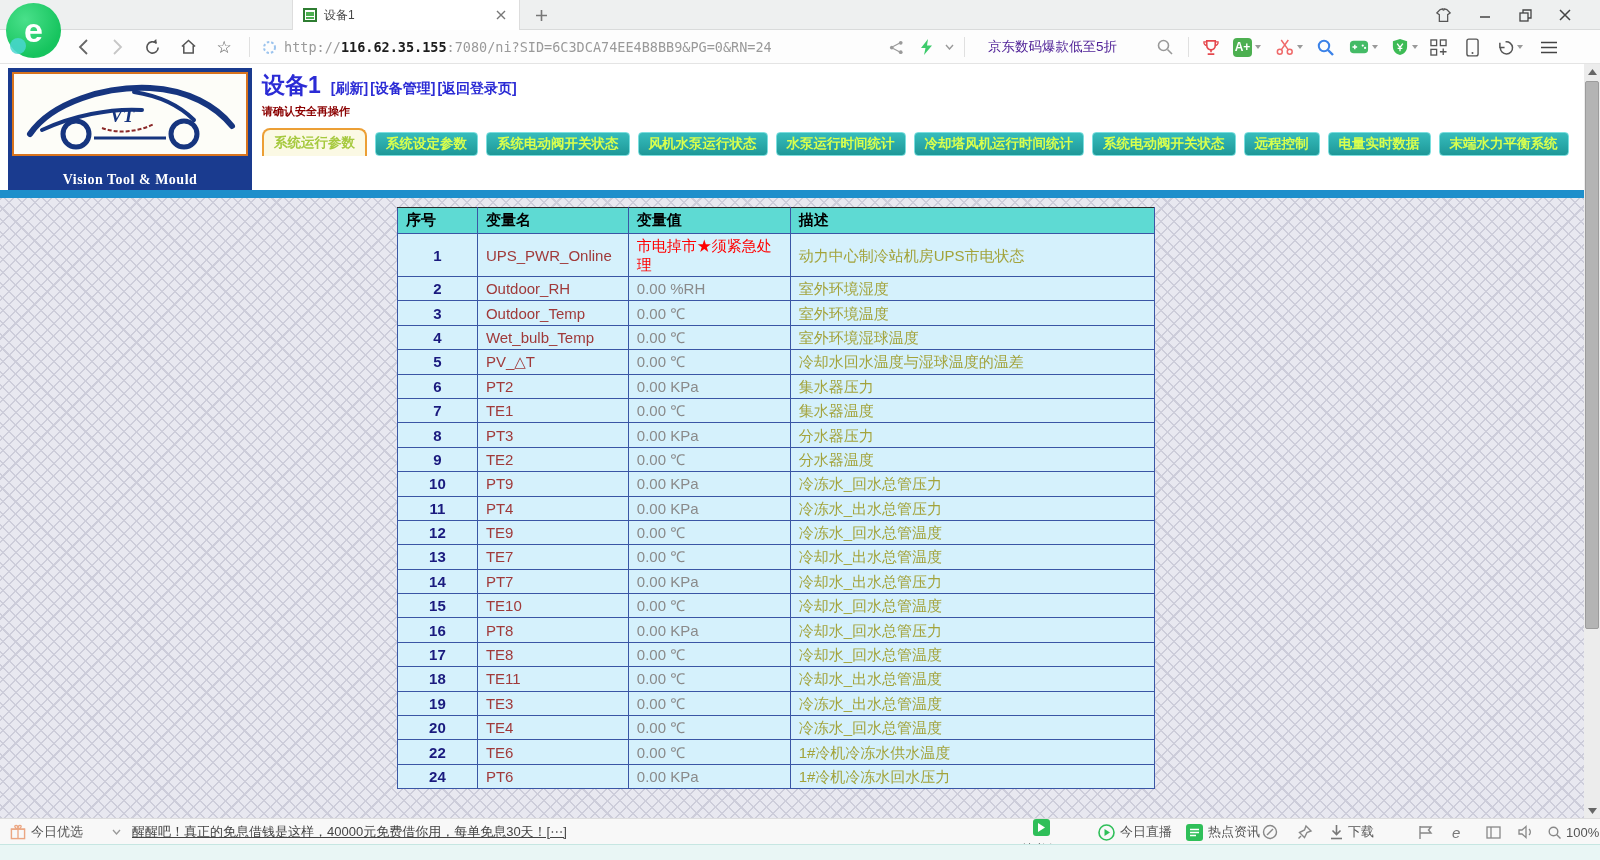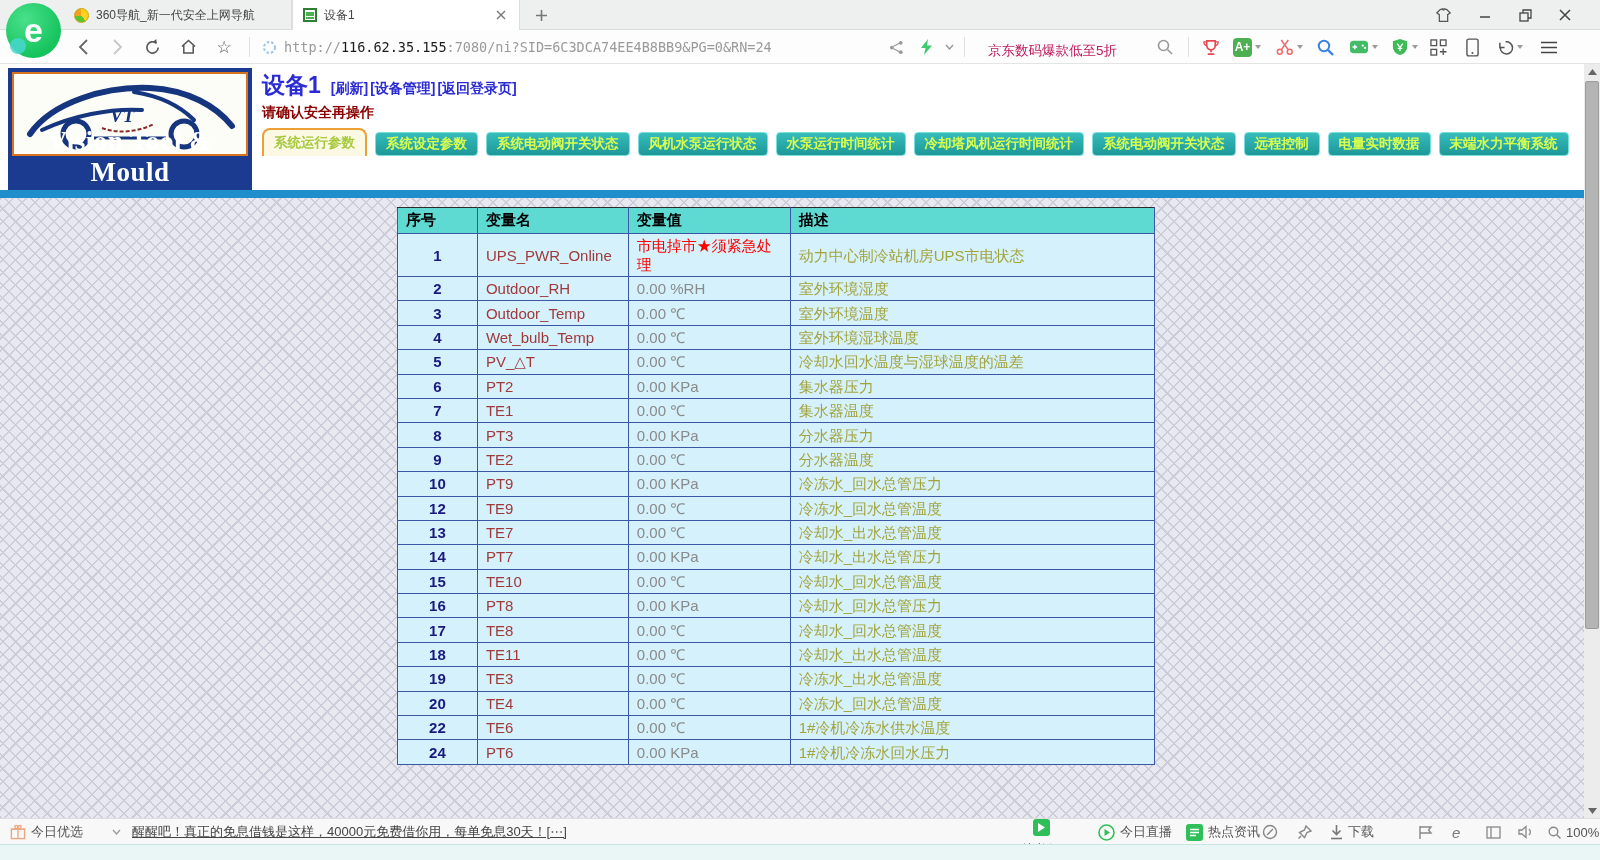--- a/index.html
+++ b/index.html
@@ -33,40 +33,40 @@
   .wctl{position:absolute;top:0;height:30px;width:38px;display:flex;align-items:center;justify-content:center;}
   .wctl.skin{left:1424px;} .wctl.min{left:1466px;} .wctl.max{left:1506px;} .wctl.close{left:1546px;}
 
   
   .toolbar{position:absolute;left:0;top:30px;width:1600px;height:34px;background:#fdfdfd;
     border-bottom:1px solid #e4e4e4;}
   .tico{position:absolute;top:0;height:34px;display:flex;align-items:center;justify-content:center;}
   .vsep{position:absolute;top:7px;height:20px;width:1px;background:#e0e0e0;}
   .urltext{position:absolute;left:284px;top:0;height:34px;display:flex;align-items:center;
     font-family:"DejaVu Sans Mono",monospace;font-size:13.5px;color:#9a9a9a;white-space:nowrap;}
-  .urltext .host{color:#1c1c1c;font-weight:normal;}
-  .searchtext{position:absolute;left:988px;top:0;height:34px;display:flex;
-    font-size:13.5px;color:#be185d;margin-top:12px;}
+  .urltext .host{color:#1c1c1c;font-weight:bold;}
+  .searchtext{position:absolute;left:988px;top:0;height:34px;display:flex;align-items:center;
+    font-size:13.5px;color:#4c1d95;}
   .caret{width:0;height:0;border-left:3.5px solid transparent;border-right:3.5px solid transparent;
     border-top:4px solid #9a9a9a;margin-left:3px;}
   .badge{width:19px;height:19px;border-radius:4px;display:flex;align-items:center;justify-content:center;
     color:#fff;font-size:12px;font-weight:bold;}
 
   
   .page{position:absolute;left:0;top:64px;width:1600px;height:754px;background:#fff;overflow:hidden;}
   .logo-box{position:absolute;left:8px;top:4px;width:244px;height:126px;background:var(--logo-navy);}
   .logo-inner{position:absolute;left:4px;top:4px;right:4px;height:84px;background:#fdfdf8;
     border:2px solid #d8741e;}
   .logo-text{position:absolute;left:0;right:0;bottom:6px;text-align:center;color:#fff;
-    font-family:"Liberation Serif",serif;font-weight:bold;font-size:27px;letter-spacing:.5px;}
+    font-family:"Liberation Serif",serif;font-weight:bold;font-size:14px;letter-spacing:.5px;}
   .page-title-row{position:absolute;left:262px;top:6px;display:flex;align-items:baseline;gap:10px;}
   .page-title{font-size:23px;font-weight:bold;color:var(--title-blue);}
   .title-links{display:flex;gap:2px;}
   .title-link{font-size:14px;font-weight:bold;color:var(--title-blue);cursor:pointer;}
-  .warning{position:absolute;left:262px;top:40px;font-size:14px;font-weight:bold;color:var(--warning-red);}
+  .warning{position:absolute;left:262px;top:40px;font-size:11px;font-weight:bold;color:var(--warning-red);}
   .nav-row{position:absolute;left:262px;display:flex;gap:8px;align-items:flex-end;}
   .nav-row.r1{top:64px;} .nav-row.r2{top:98px;}
   .nav-btn{height:24px;padding:0 10px;font-size:13.5px;font-weight:bold;
     font-family:"Liberation Sans",sans-serif;color:var(--nav-text-yellow);
     background:linear-gradient(#36bcbc,#1e9898);border:1px solid #7adede;border-radius:4px;
     cursor:pointer;white-space:nowrap;}
   .nav-btn.active{height:28px;background:var(--active-tab-bg);color:var(--active-tab-text);
     border:2px solid var(--active-tab-border);border-bottom:none;border-radius:8px 8px 0 0;}
   .blue-bar{position:absolute;left:0;top:126px;width:1584px;height:8px;background:var(--blue-bar);}
   .hatch{position:absolute;left:0;top:134px;width:1584px;height:620px;overflow:hidden;
@@ -106,24 +106,20 @@
   .bottomstrip{position:absolute;left:0;top:844px;width:1600px;height:16px;background:#e9f6f5;
     border-top:1px solid #c6e6e2;}
   .glyph{color:#777;}
 </style>
 </head>
 <body>
 
 <div class="titlebar">
   <div class="logo360">
     <span class="e">e</span>
-  </div>
-  <div class="tab inactive">
-    <span class="fav-nav"></span>
-    <span class="title">360导航_新一代安全上网导航</span>
   </div>
   <div class="tab active">
     <span class="fav-dev">
         <i></i>
         <i></i>
         <i></i>
       </span>
     <span class="title">设备1</span>
     <span class="tab-close">
       <svg width="10" height="10">
@@ -417,20 +413,26 @@
               <td class="c-desc">分水器温度</td>
             </tr>
 
             <tr>
               <td class="c-no">10</td>
               <td class="c-name">PT9</td>
               <td class="c-val">0.00 KPa</td>
               <td class="c-desc">冷冻水_回水总管压力</td>
             </tr>
 
+            <tr>
+              <td class="c-no">11</td>
+              <td class="c-name">PT4</td>
+              <td class="c-val">0.00 KPa</td>
+              <td class="c-desc">冷冻水_出水总管压力</td>
+            </tr>
 
             <tr>
               <td class="c-no">12</td>
               <td class="c-name">TE9</td>
               <td class="c-val">0.00 ℃</td>
               <td class="c-desc">冷冻水_回水总管温度</td>
             </tr>
 
             <tr>
               <td class="c-no">13</td>

